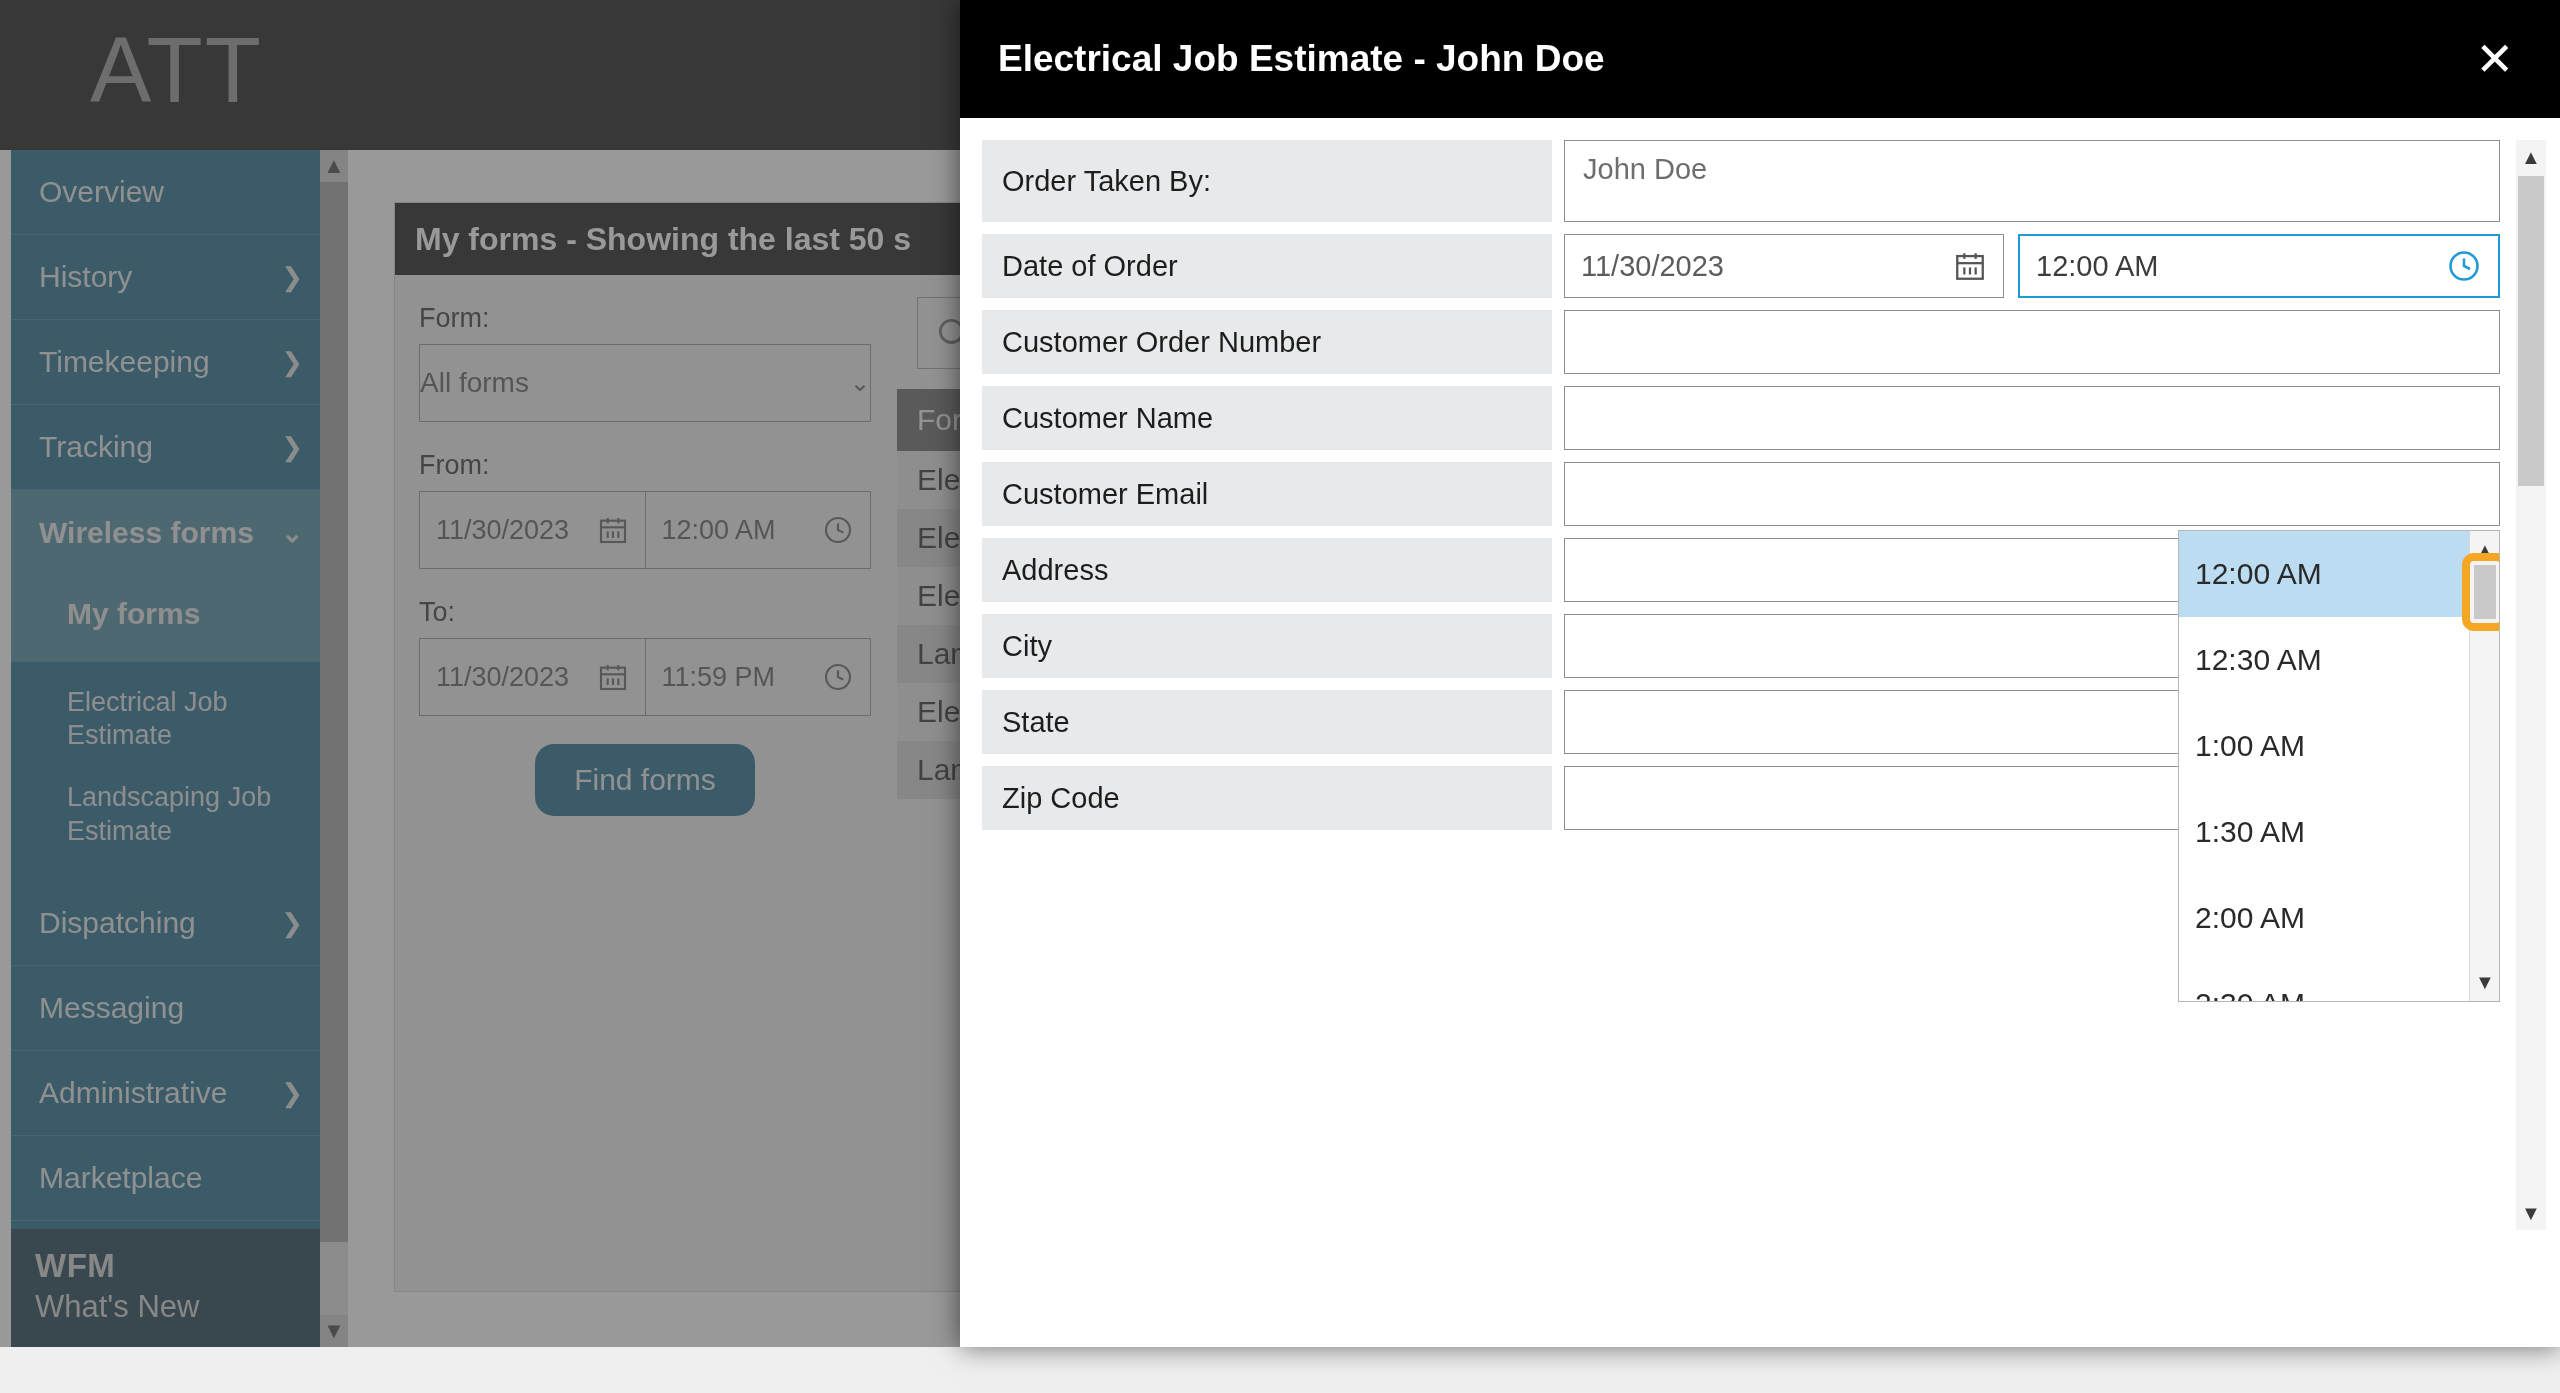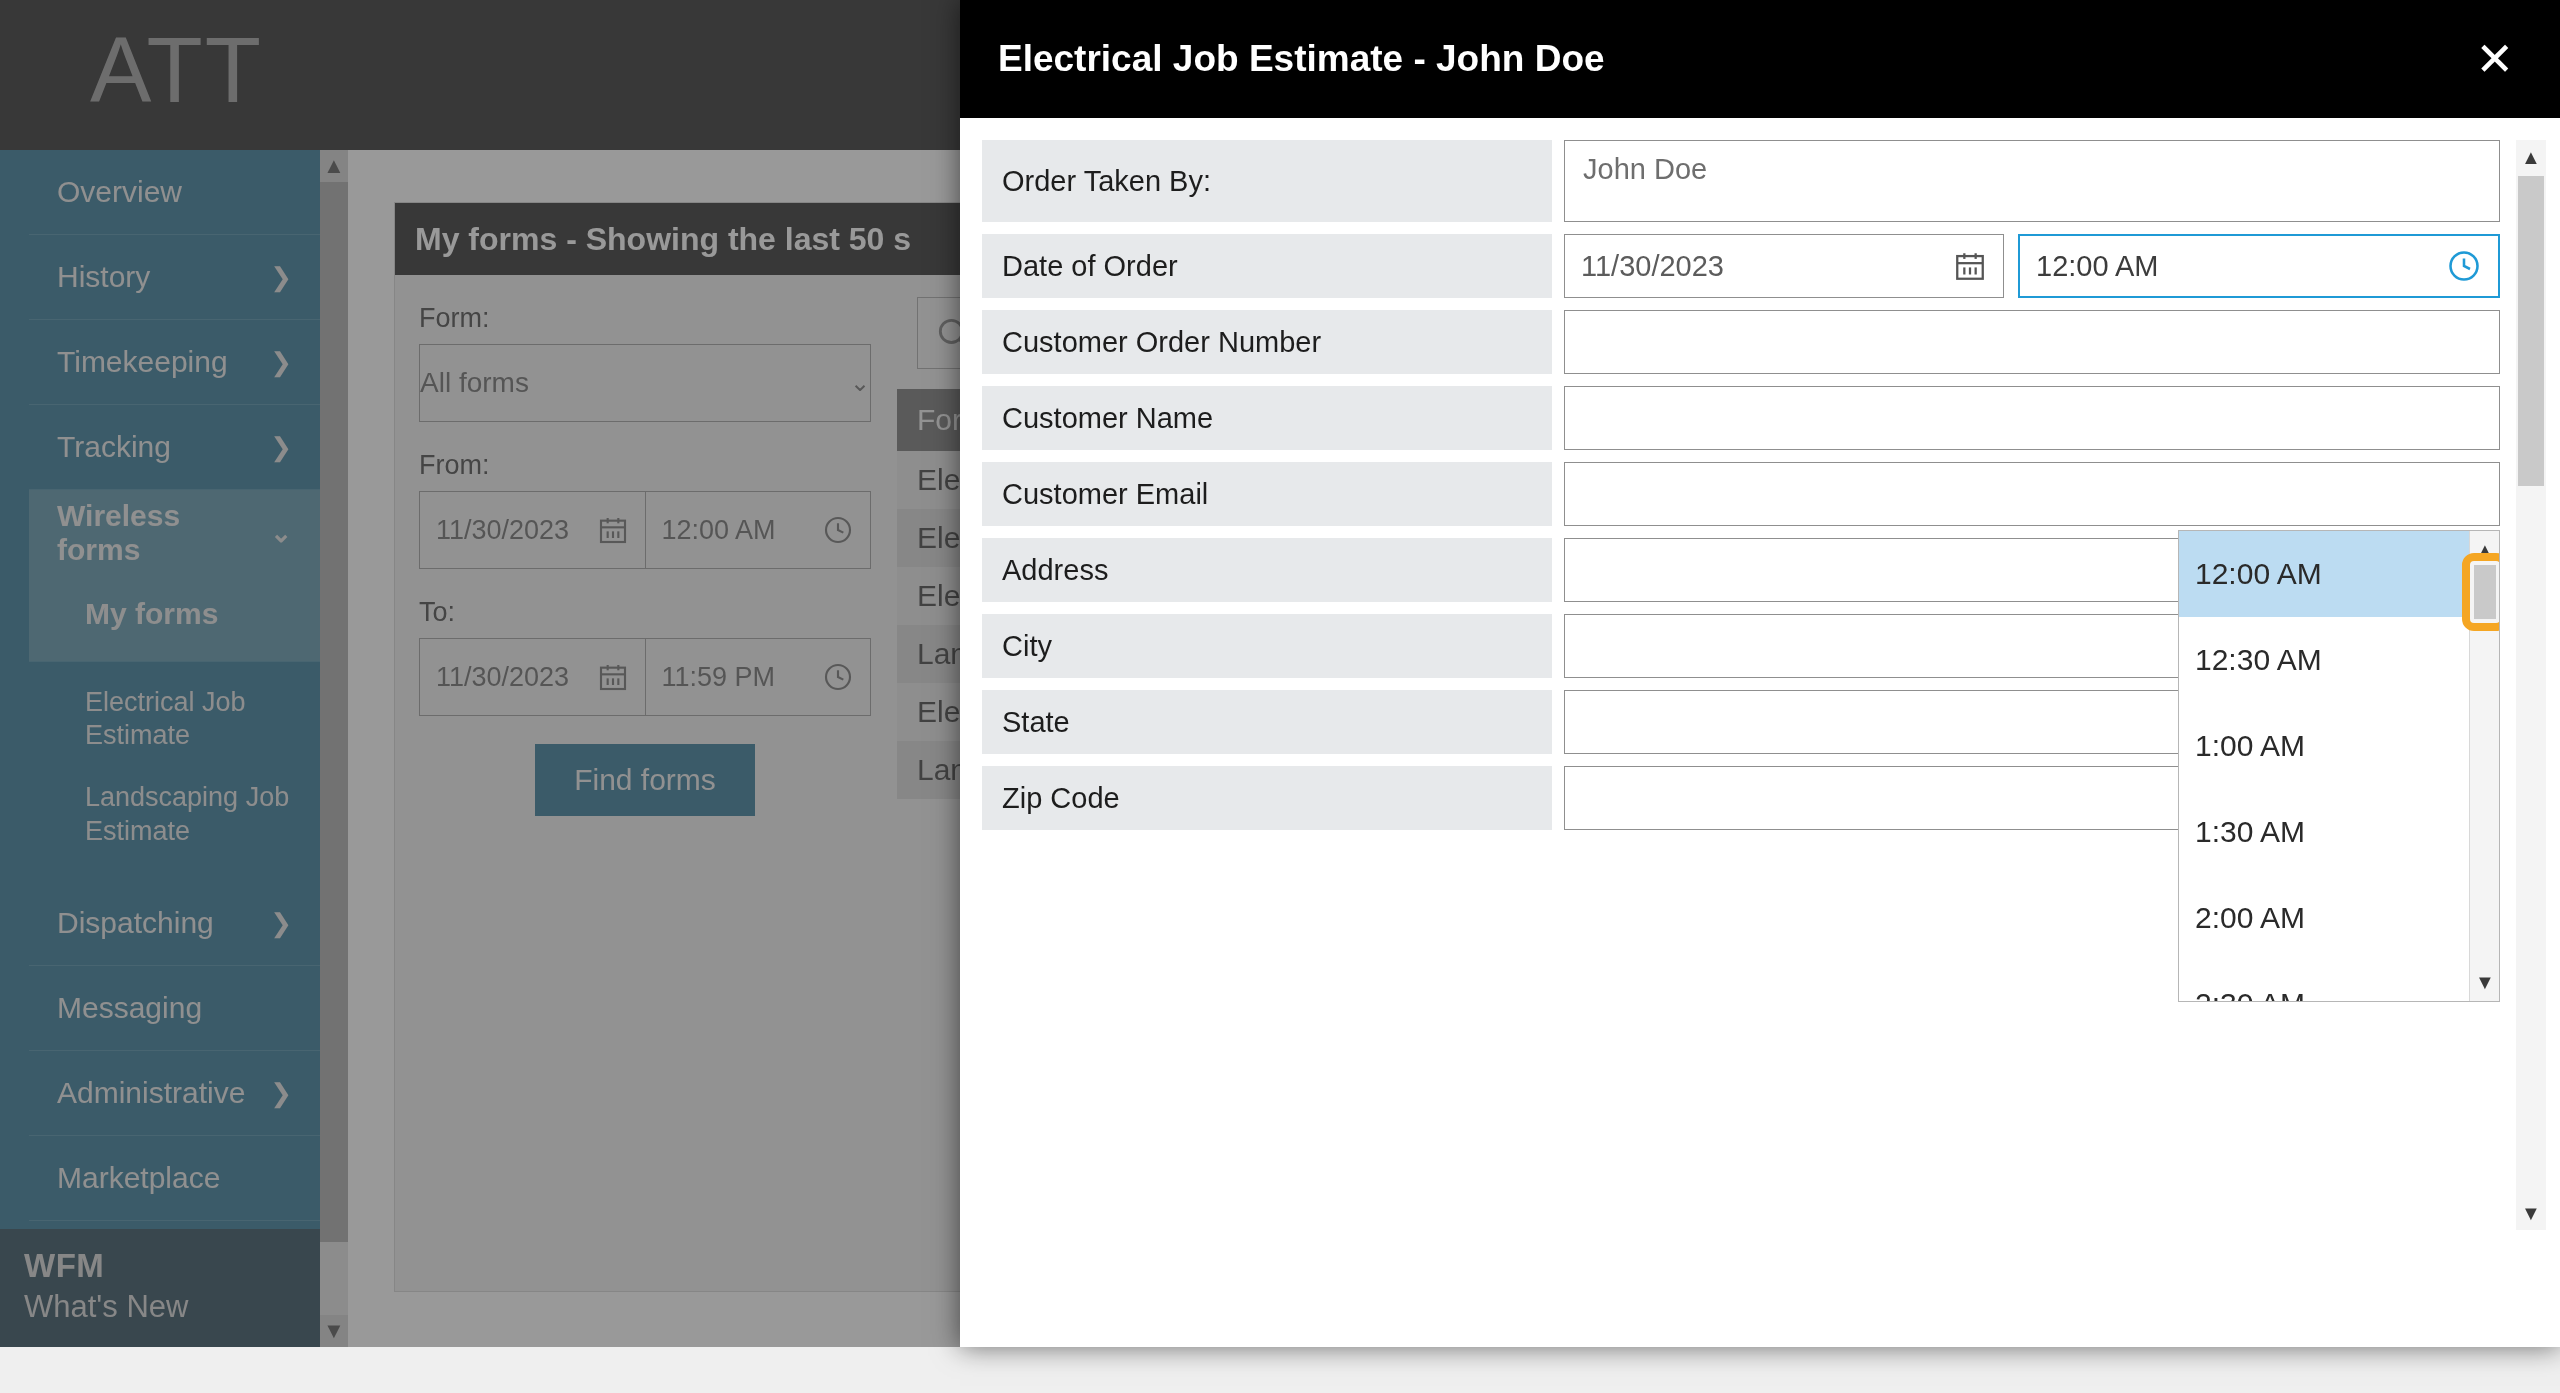--- a/index.html
+++ b/index.html
@@ -34,24 +34,23 @@
   }
   .logo-text {
     position: absolute; left: 90px; top: 18px;
     font-size: 92px; font-weight: 400; letter-spacing: 2px;
     color: #8d8d8d;
     font-family: "Liberation Sans", sans-serif;
   }
 
   
   .sidebar {
-    position: absolute; left: 0; top: 150px;
+    position: absolute; left: 11px; top: 150px;
     width: 320px; height: 1197px;
     background: #0a5d80;
-    padding-left: 29px;
   }
   .nav-item {
     position: relative;
     height: 85px;
     display: flex; align-items: center;
     padding: 0 28px 0 28px;
     color: #e6e6e6;
     font-size: 30px;
     border-bottom: 1px solid #2c7795;
     background: #0a5d80;
@@ -133,21 +132,21 @@
   }
   .dtcell {
     flex: 1; display: flex; align-items: center; padding: 0 16px;
     font-size: 27px; color: #4e4e4e;
   }
   .dtcell + .dtcell { border-left: 1px solid #8a8a8a; }
   .dtcell .ic { margin-left: auto; }
   .findbtn {
     margin: 22px auto 0 auto; width: 220px; height: 72px;
     background: #0a5d80; color: #e9e9e9; font-size: 30px;
-    display: flex; align-items: center; justify-content: center;
+    display: flex; align-items: center; justify-content: center; border-radius: 19px;
   }
 
   .results { flex: 1; padding: 22px 24px 0 0; position: relative; }
   .searchbox {
     width: 72px; height: 72px; border: 1px solid #9a9a9a;
     display: flex; align-items: center; justify-content: center;
     margin-left: 22px; background: #ededed;
   }
   .rtable { margin-top: 20px; margin-left: 2px; width: 1120px; }
   .rhead {

